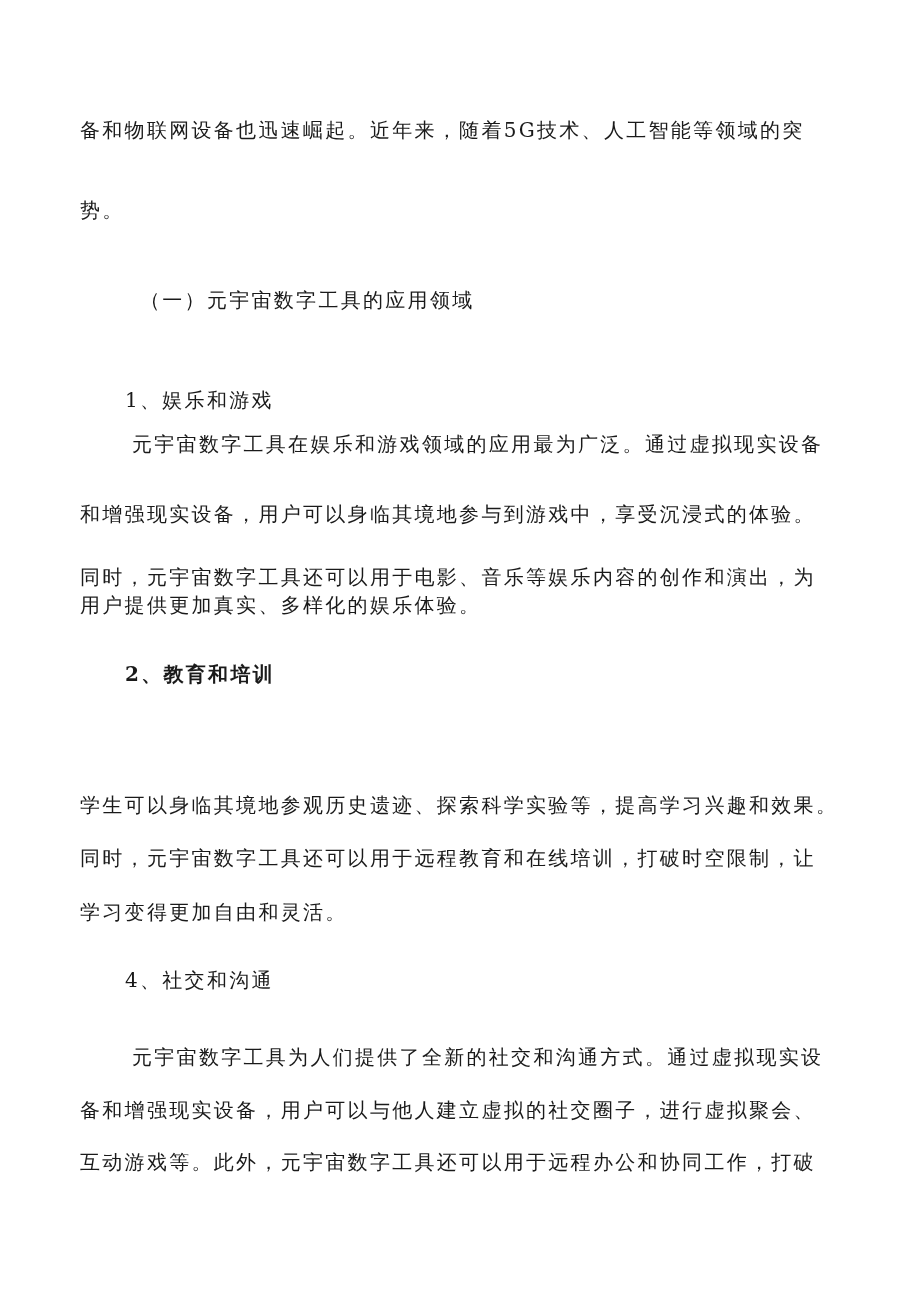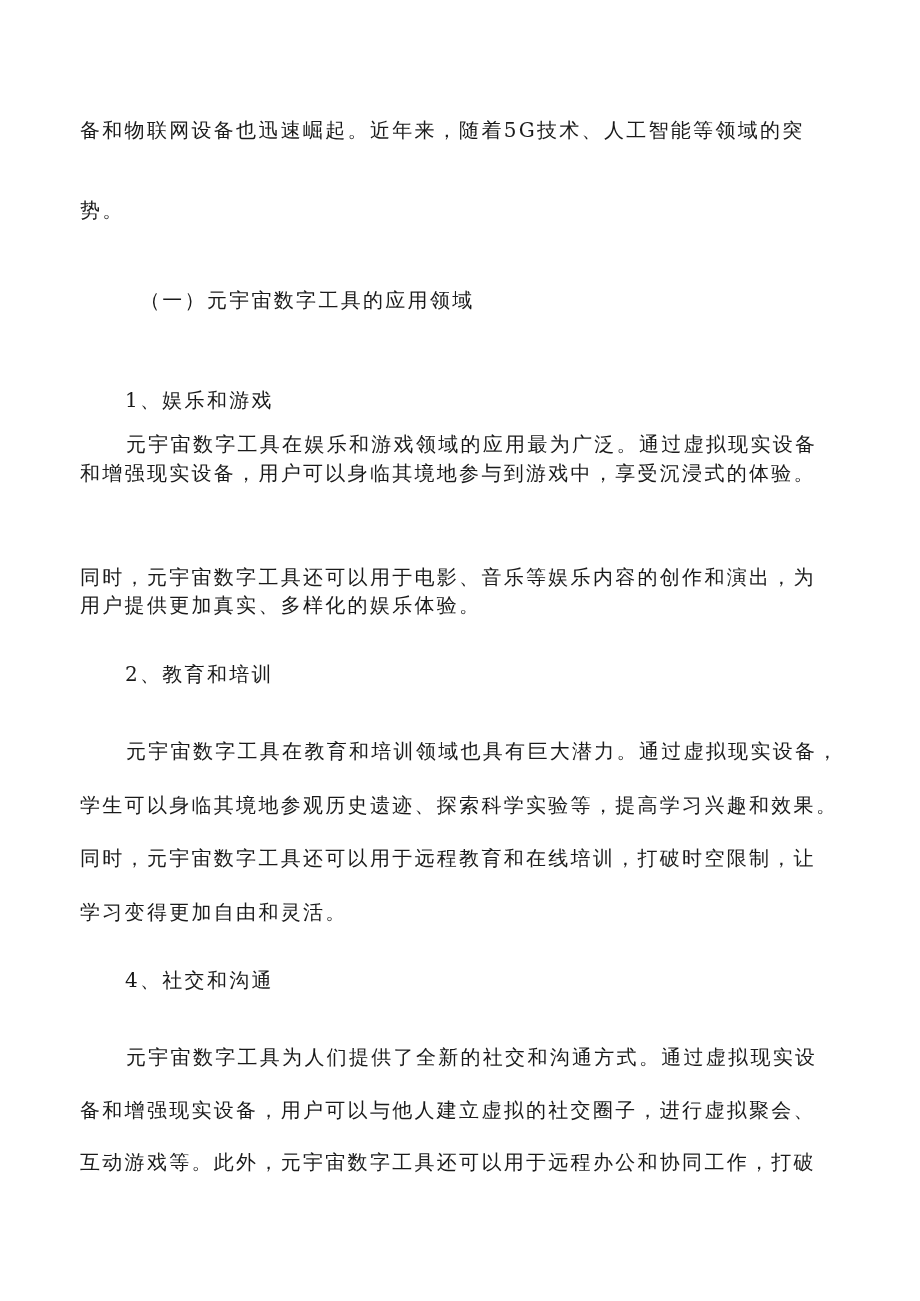--- a/index.html
+++ b/index.html
@@ -24,42 +24,41 @@
       background: #ffffff;
     }
     .line {
       position: absolute;
       left: 80px;
       font-size: 20px;
       line-height: 28px;
       white-space: nowrap;
       letter-spacing: 2.3px;
     }
-    .indent { left: 126px; text-align: right; }
+    .indent { left: 132px; text-align: right; }
     .heading { left: 140px; letter-spacing: 2.3px; }
     .heading-sub { left: 125px; }
   </style>
 </head>
 <body>
 
 <div class="page">
 
   <div class="line" style="top:116px;">备和物联网设备也迅速崛起。近年来，随着5G技术、人工智能等领域的突</div>
   <div class="line" style="top:196px;">势。</div>
 
   <div class="line heading" style="top:286px;">（一）元宇宙数字工具的应用领域</div>
 
   <div class="line heading-sub" style="top:352px;margin-top:34px;">1、娱乐和游戏</div>
   <div class="line indent" style="top:430px;">元宇宙数字工具在娱乐和游戏领域的应用最为广泛。通过虚拟现实设备</div>
-  <div class="line" style="top:459px;">和增强现实设备，用户可以身临其境地参与到游戏中，享受沉浸式的体验。</div>
+  <div class="line" style="top:500px;">和增强现实设备，用户可以身临其境地参与到游戏中，享受沉浸式的体验。</div>
   <div class="line" style="top:563px;">同时，元宇宙数字工具还可以用于电影、音乐等娱乐内容的创作和演出，为</div>
   <div class="line" style="top:591px;">用户提供更加真实、多样化的娱乐体验。</div>
 
-  <div class="line heading-sub" style="top:660px;">2、教育和培训</div>
-  <div class="line indent" style="top:737px;">元宇宙数字工具在教育和培训领域也具有巨大潜力。通过虚拟现实设备，</div>
+  <div class="line heading-sub" style="top:660px;font-weight:bold;">2、教育和培训</div>
   <div class="line" style="top:791px;">学生可以身临其境地参观历史遗迹、探索科学实验等，提高学习兴趣和效果。</div>
   <div class="line" style="top:844px;">同时，元宇宙数字工具还可以用于远程教育和在线培训，打破时空限制，让</div>
   <div class="line" style="top:898px;text-align:center;">学习变得更加自由和灵活。</div>
 
   <div class="line heading-sub" style="top:966px;">4、社交和沟通</div>
   <div class="line indent" style="top:1043px;">元宇宙数字工具为人们提供了全新的社交和沟通方式。通过虚拟现实设</div>
   <div class="line" style="top:1096px;">备和增强现实设备，用户可以与他人建立虚拟的社交圈子，进行虚拟聚会、</div>
   <div class="line" style="top:1150px;font-family:Liberation Mono, monospace;">互动游戏等。此外，元宇宙数字工具还可以用于远程办公和协同工作，打破</div>
 
 </div>

